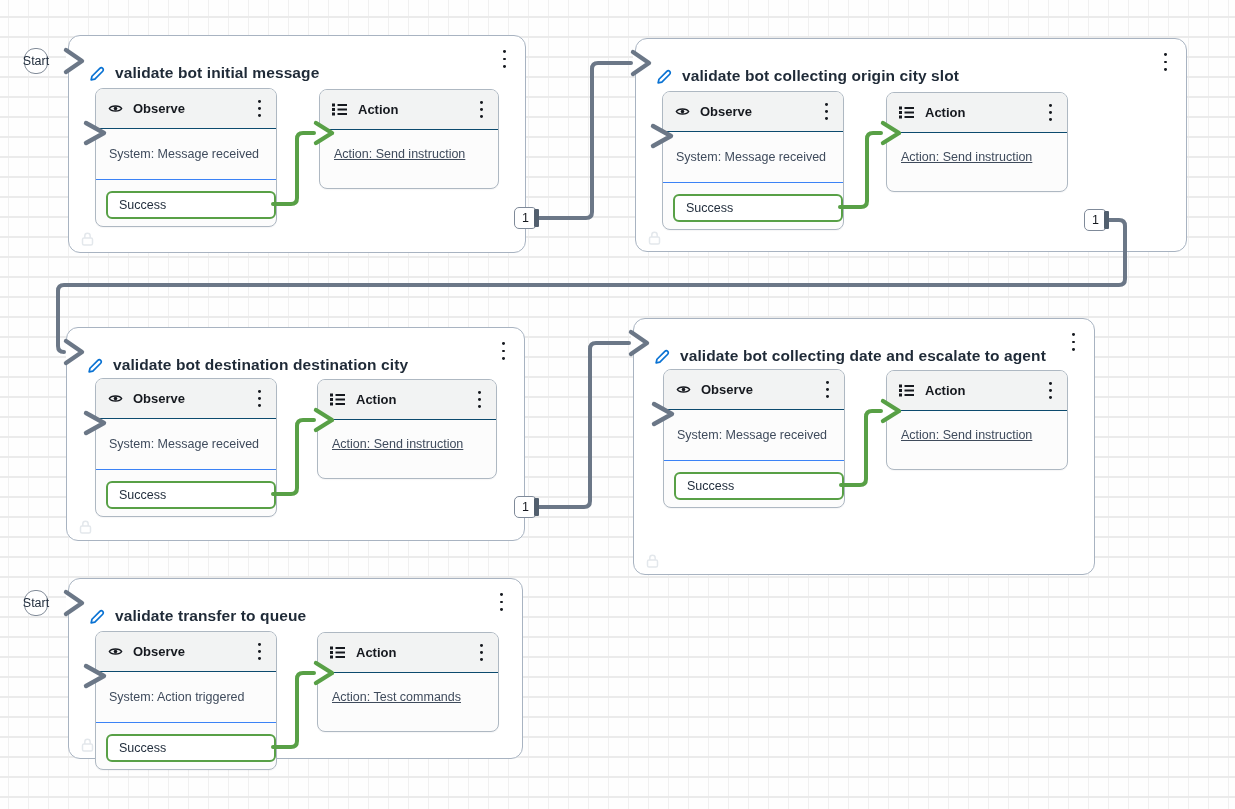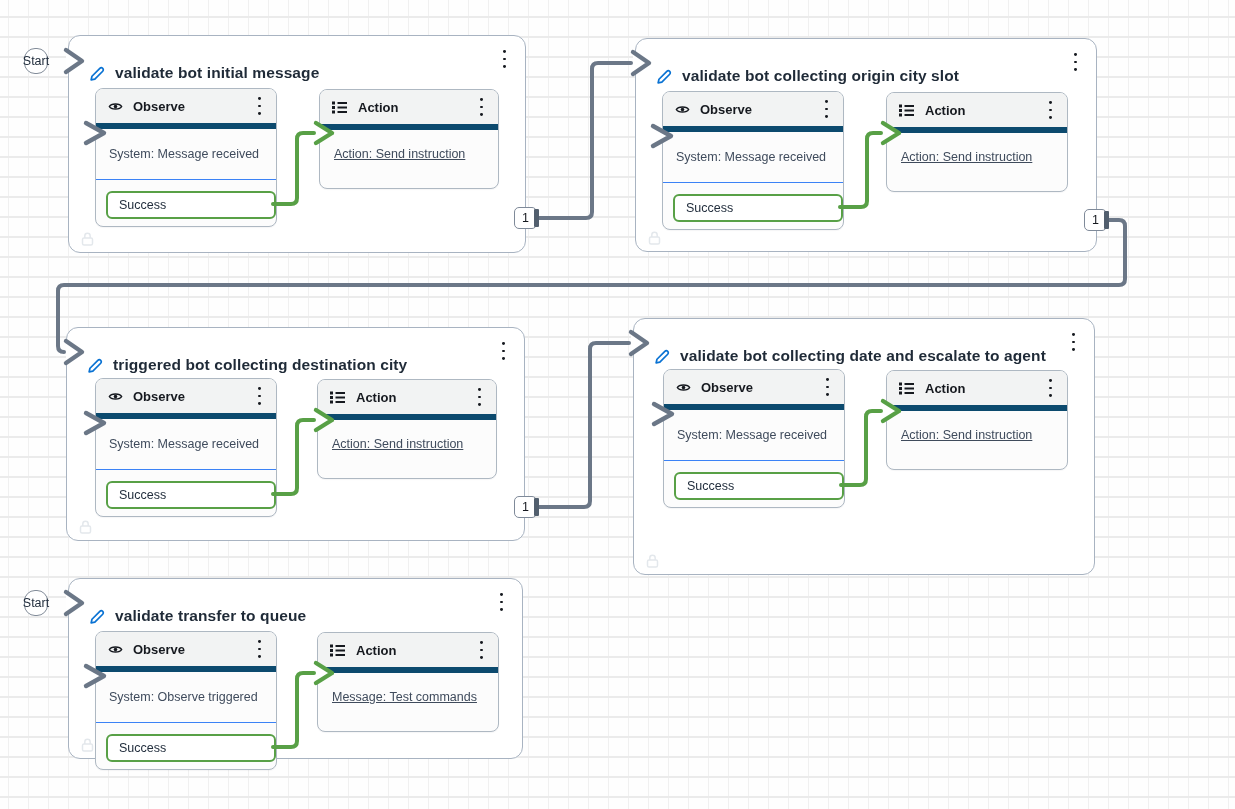--- a/index.html
+++ b/index.html
@@ -15,21 +15,21 @@
   }
   
   .card{position:absolute;background:#fff;border:1.5px solid #a8b3c1;border-radius:12px;box-sizing:border-box;}
   .card-title{position:absolute;left:20px;top:12px;display:flex;align-items:center;gap:9px;margin-top:16px;}
   .title-text{font-size:15.5px;font-weight:bold;color:#1f2a37;letter-spacing:.1px;white-space:nowrap;}
   .kebab{display:flex;flex-direction:column;align-items:center;justify-content:center;width:18px;height:22px;cursor:pointer;}
   .kebab i{width:3px;height:3px;border-radius:50%;background:#16191f;margin:2.2px 0;}
   .card-kebab{position:absolute;top:12px;right:12px;}
   
   .block{position:absolute;background:#fcfcfc;border:1px solid #aeb8c2;border-radius:8px;box-sizing:border-box;box-shadow:0 1px 1px rgba(0,30,60,.04);}
-  .block-header{height:40px;background:#f2f3f3;border-bottom:6px solid #0c4a6e;border-radius:7px 7px 0 0;display:flex;align-items:center;padding:0 8px 0 12px;gap:10px;box-sizing:border-box;}
+  .block-header{height:40px;background:#f2f3f3;border-bottom:1px solid #0c4a6e;border-radius:7px 7px 0 0;display:flex;align-items:center;padding:0 8px 0 12px;gap:10px;box-sizing:border-box;}
   .block-label{font-size:13px;font-weight:bold;color:#16191f;}
   .block-header .kebab{margin-left:auto;}
   .block-row{height:50px;display:flex;align-items:center;padding:0 13px;border-bottom:1px solid #3b82f6;font-size:12.5px;color:#3f4b5c;white-space:nowrap;}
   .block-body{display:flex;align-items:flex-start;padding:17px 14px 0;font-size:12.5px;color:#3f4b5c;white-space:nowrap;text-decoration:underline;}
   .port{position:absolute;left:10px;top:102px;width:170px;height:28px;box-sizing:border-box;border:2px solid #58a046;border-radius:6px;background:#fff;display:flex;align-items:center;padding-left:11px;font-size:12.5px;color:#232f3e;cursor:pointer;text-align:right;}
   
   .start-label{position:absolute;width:24px;height:26px;box-sizing:border-box;background:#fff;border:1.5px solid #828c99;border-radius:11px;display:flex;align-items:center;justify-content:center;font-size:12.5px;color:#232f3e;z-index:4;}
   .badge{position:absolute;width:23px;height:22px;box-sizing:border-box;background:#fff;border:1.5px solid #7f8a99;border-radius:5px;display:flex;align-items:center;justify-content:center;font-size:12.5px;color:#16191f;z-index:4;cursor:pointer;}
   .badge-bar{position:absolute;width:5px;height:18px;background:#525f6e;border-radius:1px;z-index:4;}
   .lock{position:absolute;left:11px;bottom:5px;opacity:.85;}
@@ -91,21 +91,21 @@
           </div>
       </div>
       <div class="block-body">Action: Send instruction</div>
     </div>
     <svg class="lock" width="15" height="16" viewBox="0 0 15 16">
         <rect x="2.5" y="7" width="10" height="7" rx="1.5" fill="none" stroke="#dfe4e9" stroke-width="1.5"></rect>
         <path d="M4.8 7V5a2.7 2.7 0 0 1 5.4 0v2" fill="none" stroke="#dfe4e9" stroke-width="1.5"></path>
       </svg>
   </div>
 
-  <div class="card" style="left:635px;top:38px;width:462px;height:214px">
+  <div class="card" style="left:635px;top:38px;width:552px;height:214px">
     <div class="card-title">
       <svg class="icon" width="17" height="17" viewBox="0 0 16 16">
           <path d="M2 14l.8-3.4L10.2 3.2a1.9 1.9 0 0 1 2.7 2.7L5.5 13.3 2 14z" fill="none" stroke="#0972d3" stroke-width="1.6" stroke-linejoin="round"></path>
         </svg>
       <span class="title-text">validate bot collecting origin city slot</span>
     </div>
     <div class="kebab card-kebab">
         <i></i>
         <i></i>
         <i></i>
@@ -153,21 +153,21 @@
         <rect x="2.5" y="7" width="10" height="7" rx="1.5" fill="none" stroke="#dfe4e9" stroke-width="1.5"></rect>
         <path d="M4.8 7V5a2.7 2.7 0 0 1 5.4 0v2" fill="none" stroke="#dfe4e9" stroke-width="1.5"></path>
       </svg>
   </div>
 
   <div class="card" style="left:66px;top:327px;width:459px;height:214px">
     <div class="card-title">
       <svg class="icon" width="17" height="17" viewBox="0 0 16 16">
           <path d="M2 14l.8-3.4L10.2 3.2a1.9 1.9 0 0 1 2.7 2.7L5.5 13.3 2 14z" fill="none" stroke="#0972d3" stroke-width="1.6" stroke-linejoin="round"></path>
         </svg>
-      <span class="title-text">triggered bot collecting destination city</span>
+      <span class="title-text">validate bot destination destination city</span>
     </div>
     <div class="kebab card-kebab">
         <i></i>
         <i></i>
         <i></i>
       </div>
     <div class="block" style="left:28px;top:50px;width:182px;height:139px">
       <div class="block-header">
         <svg class="icon" width="15" height="15" viewBox="0 0 16 16">
             <path d="M1.5 8C3.3 4.4 12.7 4.4 14.5 8 12.7 11.6 3.3 11.6 1.5 8Z" fill="none" stroke="#16191f" stroke-width="1.7"></path>
@@ -287,21 +287,21 @@
             <path d="M1.5 8C3.3 4.4 12.7 4.4 14.5 8 12.7 11.6 3.3 11.6 1.5 8Z" fill="none" stroke="#16191f" stroke-width="1.7"></path>
             <circle cx="8" cy="8" r="1.9" fill="#16191f"></circle>
           </svg>
         <span class="block-label">Observe</span>
         <div class="kebab">
             <i></i>
             <i></i>
             <i></i>
           </div>
       </div>
-      <div class="block-row">System: Observe triggered</div>
+      <div class="block-row">System: Action triggered</div>
       <div class="port">Success</div>
     </div>
     <div class="block" style="left:248px;top:53px;width:182px;height:100px">
       <div class="block-header">
         <svg class="icon" width="16" height="15" viewBox="0 0 16 15">
             <g fill="#16191f">
               <rect x="0" y="1.5" width="3" height="3"></rect>
               <rect x="0" y="10.5" width="3" height="3"></rect>
               <rect x="0" y="6" width="3" height="3"></rect>
             </g>
@@ -311,21 +311,21 @@
               <line x1="5.5" y1="12" x2="15" y2="12"></line>
             </g>
           </svg>
         <span class="block-label">Action</span>
         <div class="kebab">
             <i></i>
             <i></i>
             <i></i>
           </div>
       </div>
-      <div class="block-body">Message: Test commands</div>
+      <div class="block-body">Action: Test commands</div>
     </div>
     <svg class="lock" width="15" height="16" viewBox="0 0 15 16">
         <rect x="2.5" y="7" width="10" height="7" rx="1.5" fill="none" stroke="#dfe4e9" stroke-width="1.5"></rect>
         <path d="M4.8 7V5a2.7 2.7 0 0 1 5.4 0v2" fill="none" stroke="#dfe4e9" stroke-width="1.5"></path>
       </svg>
   </div>
 
   <div class="start-label" style="left:24px;top:48px">Start</div>
   <div class="start-label" style="left:24px;top:590px">Start</div>
 

